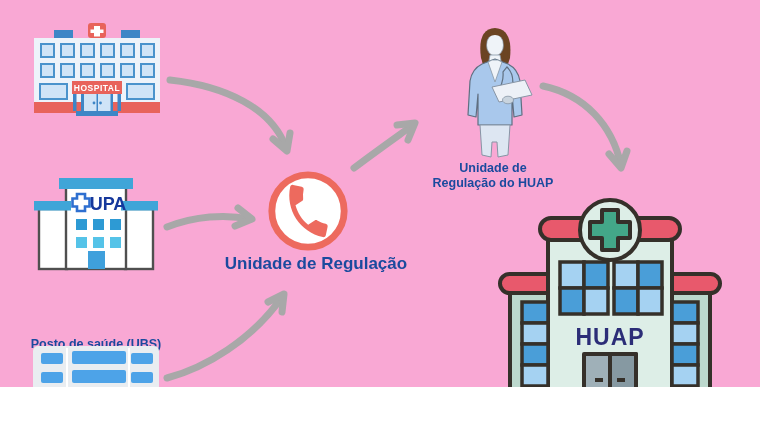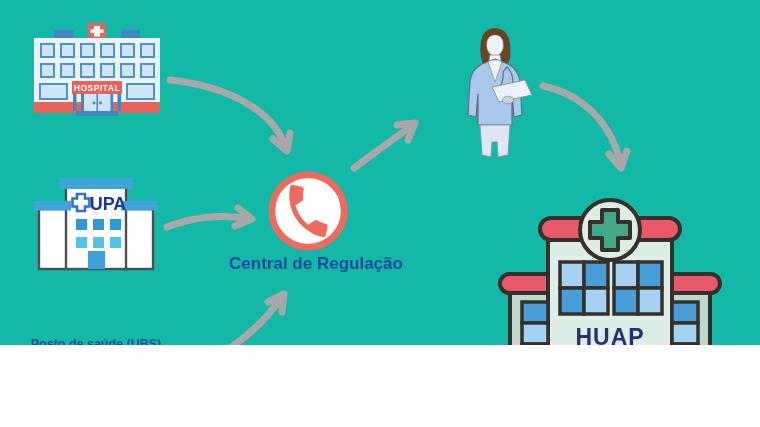--- a/index.html
+++ b/index.html
@@ -1,17 +1,17 @@
 <!DOCTYPE html>
 <html><head>
 <meta charset="utf-8">
 <style>
   html,body{margin:0;padding:0;background:#fff;}
   .canvas{
-    position:relative;width:760px;height:345px;background:#14b8a6;
+    position:relative;width:760px;height:387px;background:#f9a8d4;
     font-family:"Liberation Sans",sans-serif;overflow:hidden;
   }
   .abs{position:absolute;}
   .blue-label{
     color:#1A4A9E;font-weight:bold;text-align:center;
     font-family:"Liberation Sans",sans-serif;
   }
   #ubs-label{left:20px;top:329px;width:152px;font-size:12.5px;margin-top:8px;}
   #central-label{left:186px;top:254px;width:260px;font-size:17px;}
   #unidade-label{left:403px;top:161px;width:180px;font-size:12.5px;line-height:1.2;}
@@ -128,37 +128,39 @@
     </g>
     <rect x="52" y="41" width="28" height="16" fill="#2F7EC0"></rect>
   </svg>
 
   <svg id="phone-badge" class="abs" viewBox="0 0 90 90">
     <circle cx="45" cy="45" r="37" fill="#ffffff" stroke="#ED6A5E" stroke-width="7"></circle>
     <g transform="translate(45,45) rotate(12) scale(2.55) translate(-12,-12)">
       <path fill="#ED6A5E" d="M6.62 10.79c1.44 2.83 3.76 5.14 6.59 6.59l2.2-2.2c.27-.27.67-.36 1.02-.24 1.12.37 2.33.57 3.57.57.55 0 1 .45 1 1V20c0 .55-.45 1-1 1-9.39 0-17-7.61-17-17 0-.55.45-1 1-1h3.5c.55 0 1 .45 1 1 0 1.25.2 2.45.57 3.57.11.35.03.74-.25 1.02l-2.2 2.2z"></path>
     </g>
   </svg>
-  <div id="central-label" class="abs blue-label">Central de Regulação</div>
+  <div id="central-label" class="abs blue-label">Unidade de Regulação</div>
 
   <svg id="person-icon" class="abs" viewBox="0 0 84 138">
     <path d="M29 34 Q25 5 43 4 Q61 5 58 34 L54 46 Q43 50 33 46 Z" fill="#6B4423"></path>
     <ellipse cx="43" cy="21" rx="8.5" ry="11" fill="#EFF3F8" stroke="#8795A5" stroke-width="0.8"></ellipse>
     <path d="M33.5 18 Q34 8 43 7.5 Q52 8 52.5 18 Q50 11 43 11 Q36 11 33.5 18 Z" fill="#6B4423"></path>
     <path d="M32 15 Q28 32 32 44 L36 42 Q33 30 34.5 17 Z" fill="#6B4423"></path>
     <path d="M54 15 Q58 32 54 44 L50 42 Q53 30 51.5 17 Z" fill="#6B4423"></path>
     <path d="M38 31 L48 31 L50 42 L36 42 Z" fill="#EFF3F8" stroke="#8795A5" stroke-width="0.8"></path>
     <path d="M30 40 L43 35 L56 40 Q66 45 68 57 L70 91 L62 93 L60 70 L60 101 L26 101 L26 70 L24 93 L16 91 L18 57 Q20 45 30 40 Z" fill="#A9C8EC" stroke="#5F6F80" stroke-width="1.2" stroke-linejoin="round"></path>
     <path d="M36 38 L43 58 L50 38 L46 36 L40 36 Z" fill="#EFF3F8" stroke="#8795A5" stroke-width="0.8"></path>
     <path d="M55 43 Q63 51 60 64 L51 74 L45 68 Q52 59 51 48 Z" fill="#A9C8EC" stroke="#5F6F80" stroke-width="1.2"></path>
     <path d="M40 63 L73 56 L80 71 L47 78 Z" fill="#EDF1F7" stroke="#8795A5" stroke-width="1"></path>
     <ellipse cx="56" cy="76" rx="5.5" ry="3.8" fill="#C9D4DE" stroke="#8795A5" stroke-width="0.8"></ellipse>
     <path d="M28 101 L58 101 L56 131 L46 133 L45 118 L40 118 L39 133 L30 131 Z" fill="#DDE6F2" stroke="#8795A5" stroke-width="1"></path>
   </svg>
   <div id="unidade-label" class="abs blue-label">
+    <div>Unidade de</div>
+    <div>Regulação do HUAP</div>
   </div>
 
   <svg id="huap-icon" class="abs" viewBox="0 0 232 212">
     <g stroke="#35302A" stroke-width="4" stroke-linejoin="round">
       <rect x="16" y="90" width="50" height="110" fill="#BCD8CD"></rect>
       <rect x="166" y="90" width="50" height="110" fill="#BCD8CD"></rect>
       <rect x="6" y="76" width="70" height="19" rx="9.5" fill="#E8596C"></rect>
       <rect x="156" y="76" width="70" height="19" rx="9.5" fill="#E8596C"></rect>
       <rect x="54" y="34" width="124" height="170" fill="#DDEEE7"></rect>
       <rect x="46" y="20" width="140" height="22" rx="11" fill="#E8596C"></rect>

